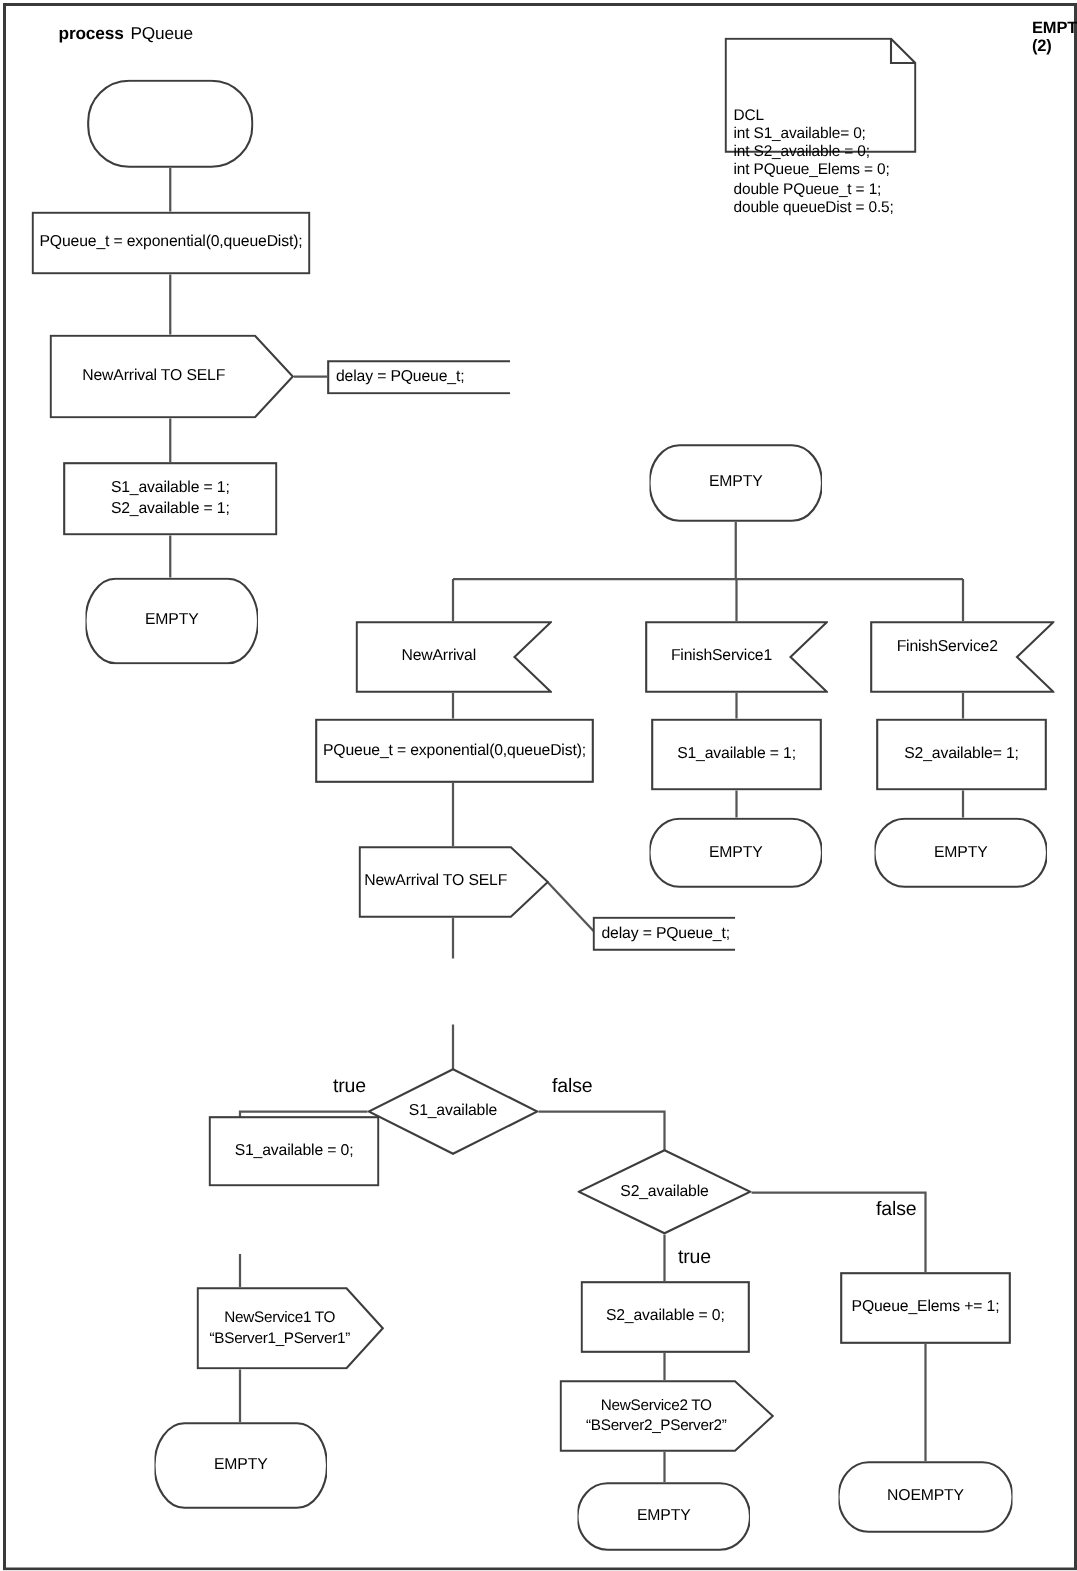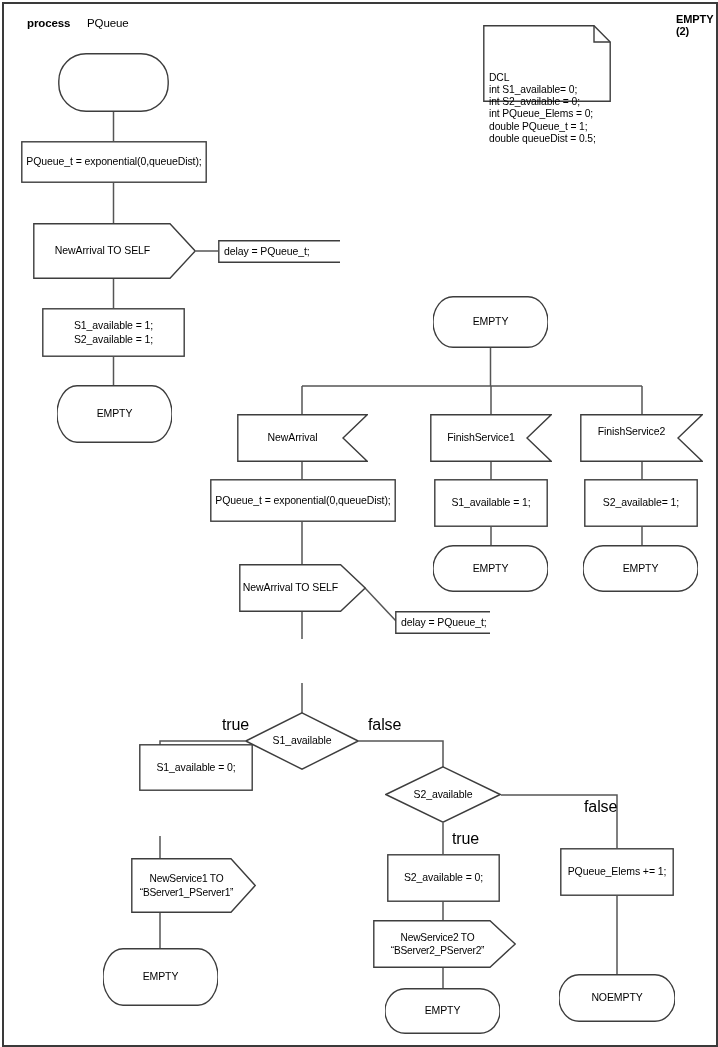--- a/index.html
+++ b/index.html
@@ -16,23 +16,23 @@
   .node .lbl{position:relative;z-index:2;font-size:10.5px;line-height:1.3;}
   .shape path,.shape polygon,.shape rect{fill:#fff;stroke:#3d3d3d;stroke-width:1.4;}
   .shape line,.shape .nofill{fill:none;stroke:#3d3d3d;stroke-width:1.4;}
   .out-pad{padding-right:24px;}
   .in-pad{padding-right:20px;}
   .out2 .lbl{padding-right:14px;font-size:10.2px;letter-spacing:-0.2px;}
   .comment{justify-content:flex-start;}
   .comment .lbl{padding-left:6px;font-size:10.5px;}
   .note{align-items:flex-start;justify-content:flex-start;}
   .note .lbl{padding:20px 0 0 6px;text-align:left;font-size:10.3px;line-height:1.18;margin-top:27px;}
-  .htext{position:absolute;font-size:16px;z-index:3;}
+  .htext{position:absolute;font-size:13px;z-index:3;}
   .hdr{font-size:11.5px;}
-  .bold{font-weight:bold;}
+  .bold{font-weight:bold;margin-left:12px;}
 </style>
 </head>
 <body>
 
 <div id="canvas">
   <div id="frame"></div>
 
   <svg id="connectors" width="718" height="1047">
     <polyline points="113.5,112 113.5,141"></polyline>
     <polyline points="113.5,183 113.5,223"></polyline>

